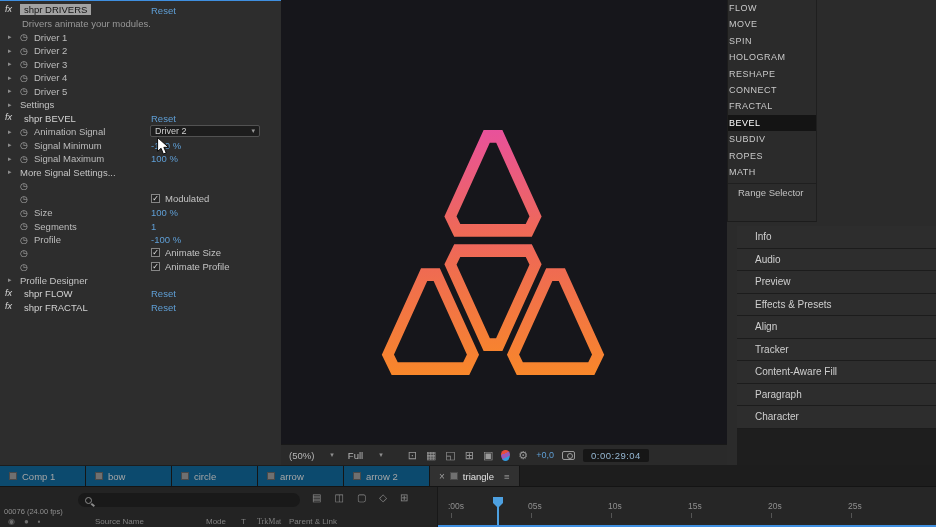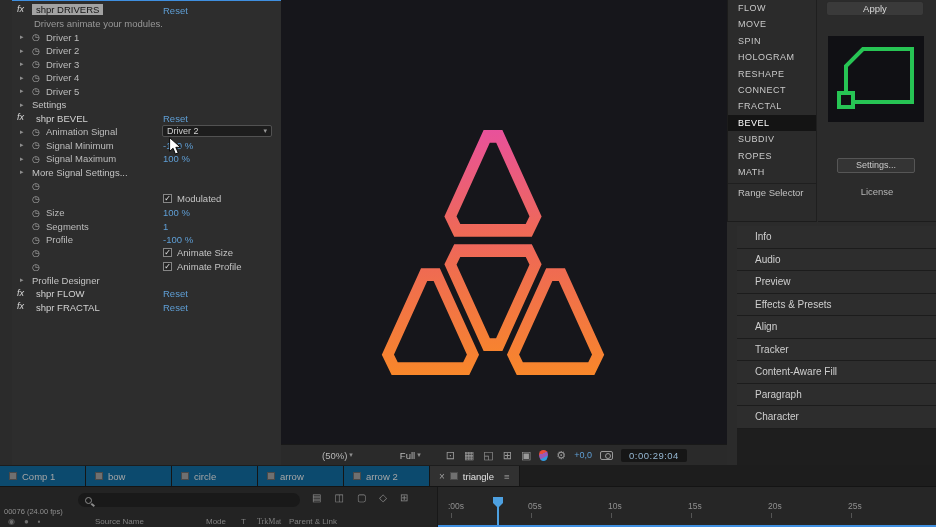--- a/index.html
+++ b/index.html
@@ -1,21 +1,21 @@
 <!DOCTYPE html>
 <html style="--accent: #3f8fe0; --value-blue: #5f9fd6; --timecode-blue: #4da0e0;"><head>
 <meta charset="utf-8">
 <style>
   * { margin:0; padding:0; box-sizing:border-box; }
   html,body { background:#000; }
   body { font-family:"Liberation Sans", sans-serif; }
   #app { position:relative; width:936px; height:527px; background:#2b2b2b; overflow:hidden; color:#c8c8c8; font-size:10px; }
 
   
-  #effect-controls { position:absolute; left:12px; top:0; width:285px; height:465px; background:#2d2d2d;
+  #effect-controls { position:absolute; left:0; top:0; width:285px; height:465px; background:#2d2d2d;
     border-top:1px solid var(--accent,#3f8fe0); border-right:2px solid var(--accent,#3f8fe0); }
   #ec-rows { padding-top:2px; }
   .ec-row { position:relative; height:13.5px; font-size:9.5px; }
   .twirl { position:absolute; left:8px; top:3px; font-size:7px; color:#8d8d8d; }
   .stopwatch { position:absolute; left:20px; top:2px; font-size:9px; color:#a6a6a6; line-height:10px; }
   .ec-label { position:absolute; left:34px; top:1.5px; color:#bdbdbd; }
   .ec-label.grp { left:20px; color:#c4c4c4; }
   .ec-note { position:absolute; left:22px; top:1.5px; color:#989898; }
   .fx-badge { position:absolute; left:5px; top:1px; font-style:italic; color:#dadada; font-size:9px; }
   .ec-effect-label { position:absolute; left:24px; top:1.5px; color:#d2d2d2; }
@@ -28,36 +28,36 @@
   .ec-check { position:absolute; left:151px; top:1px; display:flex; align-items:center; gap:5px; color:#c4c4c4; }
   .ec-check .box { width:9px; height:9px; background:#242424; border:1px solid #868686; font-size:8px;
     line-height:8px; text-align:center; color:#e4e4e4; }
   #cursor { position:absolute; left:156px; top:136px; z-index:5; }
 
   
   #viewer { position:absolute; left:281px; top:0; width:446px; height:444px; background:#16161b; }
   #comp-shape { position:absolute; left:90px; top:106px; }
   #viewer-controls { position:absolute; left:281px; top:444px; width:446px; height:21px; background:#2a2a2a;
     border-top:1px solid #191919; display:flex; align-items:center; gap:8px; padding:0 5px; }
-  .vc-dd { display:flex; align-items:center; gap:2px; color:#b8b8b8; font-size:9.5px; padding:1px 3px;margin-left:33px; }
+  .vc-dd { display:flex; align-items:center; gap:16px; color:#b8b8b8; font-size:9.5px; padding:1px 3px; }
   .vc-dd .dd-chev { font-size:7px; color:#8f8f8f; }
   #vc-icons { display:flex; gap:9px; margin-left:14px; }
   .vc-icon { font-size:11px; color:#9a9a9a; line-height:12px; }
   .vc-droplet { width:9px; height:11px; border-radius:50% 50% 50% 50% / 42% 42% 58% 58%;
     background:linear-gradient(155deg,#e74c3c 0 34%,#9b59b6 34% 64%,#3498db 64% 100%); }
   .vc-exposure { color:var(--value-blue,#5f9fd6); font-size:9px; }
   .vc-camera { width:13px; height:9px; border:1px solid #9a9a9a; border-radius:2px; position:relative; }
   .vc-camera::after { content:''; position:absolute; left:3.5px; top:1px; width:4px; height:4px;
     border-radius:50%; border:1px solid #9a9a9a; }
   .vc-time { background:#161616; border-radius:2px; padding:1px 8px; color:#95b7d2; font-size:9.5px; letter-spacing:.5px; }
 
   
   #plugin-menu { position:absolute; left:727px; top:0; width:90px; height:222px; background:#2b2b2b;
     border-left:1px solid #1c1c1c; border-right:1px solid #1f1f1f; border-bottom:1px solid #1c1c1c; }
-  .pm-item { height:16.4px; line-height:16.4px; padding-left:10px; font-size:9px; letter-spacing:.5px; color:#c9c9c9; }
+  .pm-item { height:16.4px; line-height:16.4px; padding-left:1px; font-size:9px; letter-spacing:.5px; color:#c9c9c9; }
   .pm-item.selected { background:#141414; color:#fff; }
   .pm-range { margin-top:3px; border-top:1px solid #1f1f1f; height:17px; line-height:17px; padding-left:10px;
     font-size:9.5px; color:#c2c2c2; }
   #plugin-side { position:absolute; left:818px; top:0; width:118px; height:222px; background:#2b2b2b;
     border-bottom:1px solid #1c1c1c; }
   .apply-btn { position:absolute; left:8px; top:1px; width:98px; height:15px; background:#3a3a3a;
     border:1px solid #2a2a2a; border-radius:3px; text-align:center; line-height:13px; font-size:9.5px; color:#d8d8d8; }
   .preview-box { position:absolute; left:10px; top:36px; width:96px; height:86px; background:#101014; }
   .settings-btn { position:absolute; left:19px; top:158px; width:78px; height:15px; background:#343434;
     border:1px solid #565656; border-radius:2px; text-align:center; line-height:13px; font-size:9px; color:#cacaca; }
@@ -282,31 +282,20 @@
         <div class="pm-item">CONNECT</div>
         <div class="pm-item">FRACTAL</div>
         <div class="pm-item selected">BEVEL</div>
         <div class="pm-item">SUBDIV</div>
         <div class="pm-item">ROPES</div>
         <div class="pm-item">MATH</div>
       </div>
     <div class="pm-range">Range Selector</div>
   </div>
 
-  <div id="plugin-side">
-    <div class="apply-btn">Apply</div>
-    <div class="preview-box">
-      <svg width="96" height="86" viewBox="0 0 96 86">
-        <path class="green-stroke" d="M18,64 L18,30 L35,13 L84,13 L84,66 L27,66 Z" fill="none" stroke="#27c454" stroke-width="4"></path>
-        <rect class="green-stroke" x="11" y="57" width="14" height="14" fill="#101014" stroke="#27c454" stroke-width="4"></rect>
-      </svg>
-    </div>
-    <div class="settings-btn">Settings...</div>
-    <div class="license-label">License</div>
-  </div>
 
   <div id="side-panels">
       <div class="panel-header">
         <span class="panel-label">Info</span>
       </div>
       <div class="panel-header">
         <span class="panel-label">Audio</span>
       </div>
       <div class="panel-header">
         <span class="panel-label">Preview</span>

